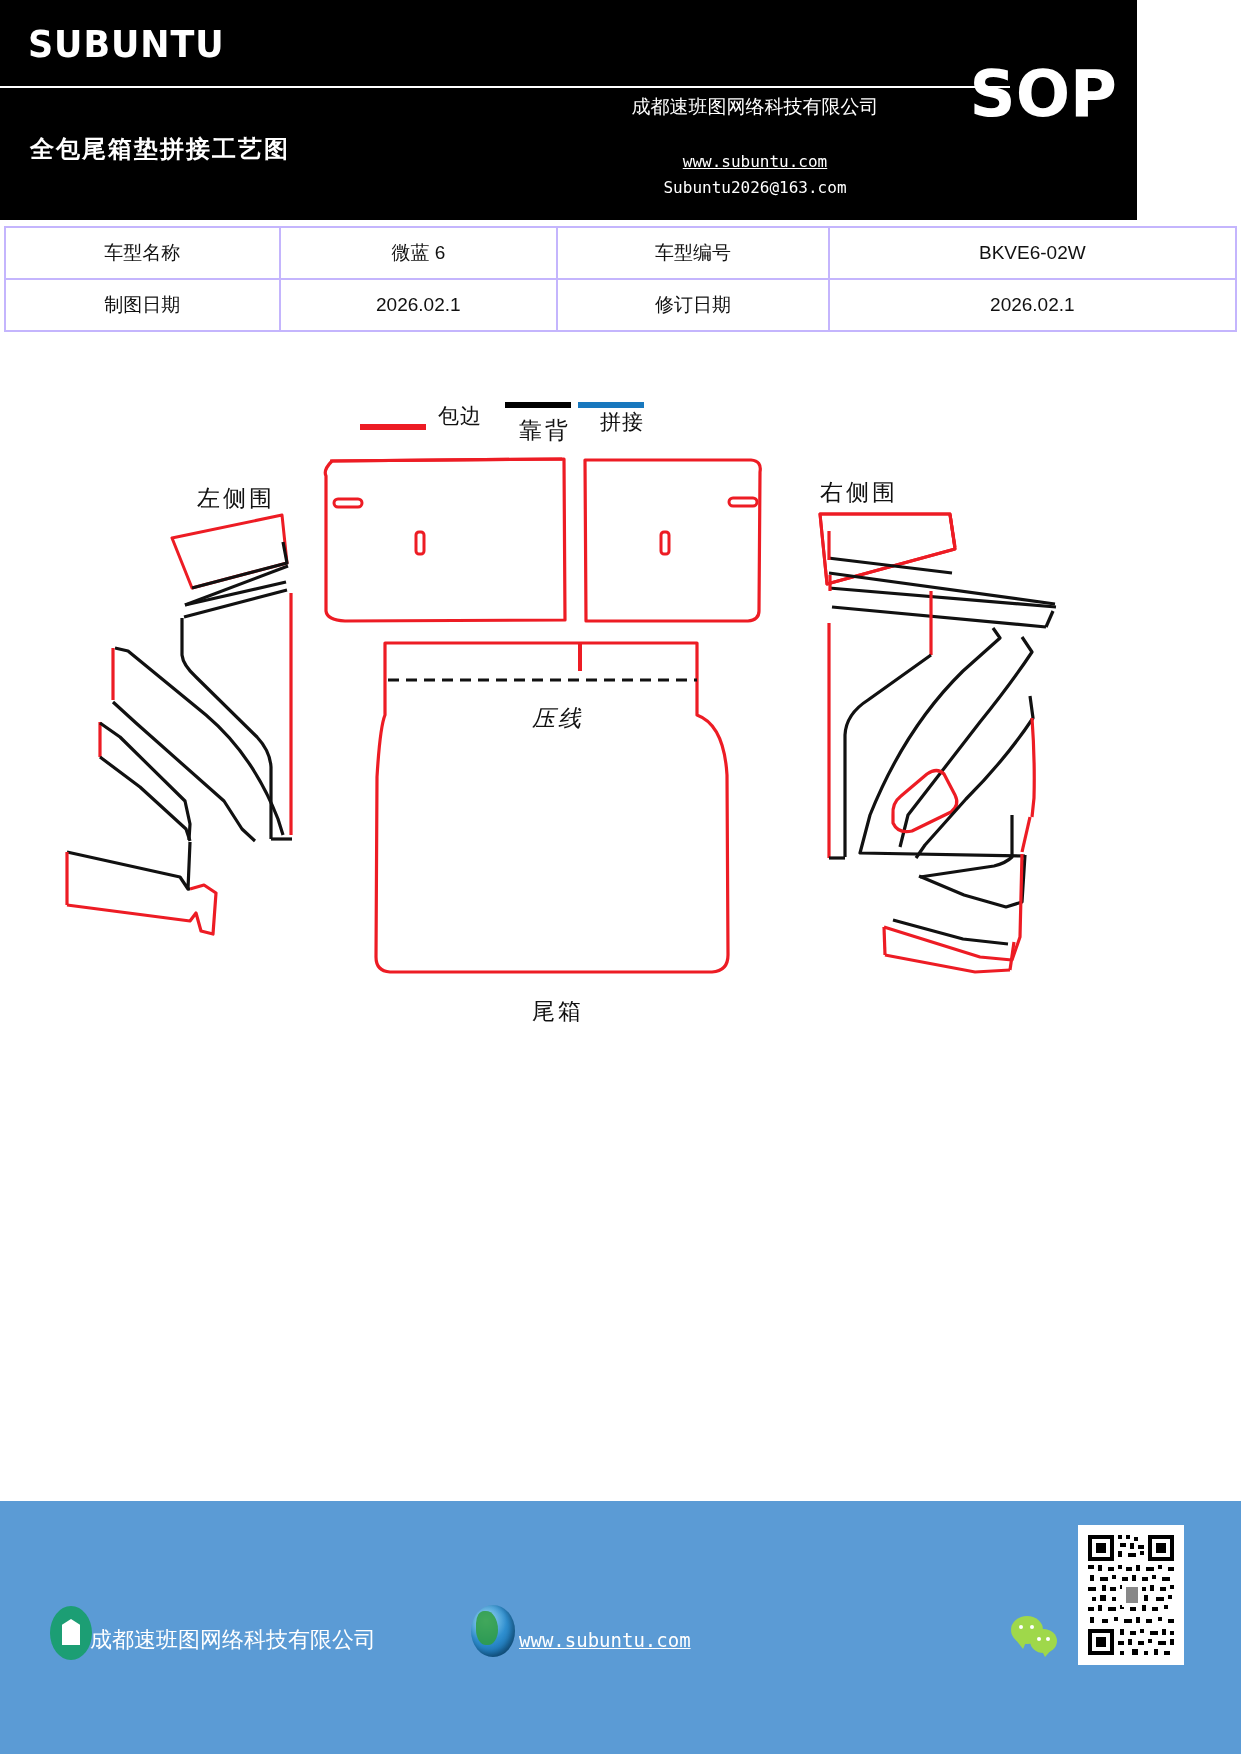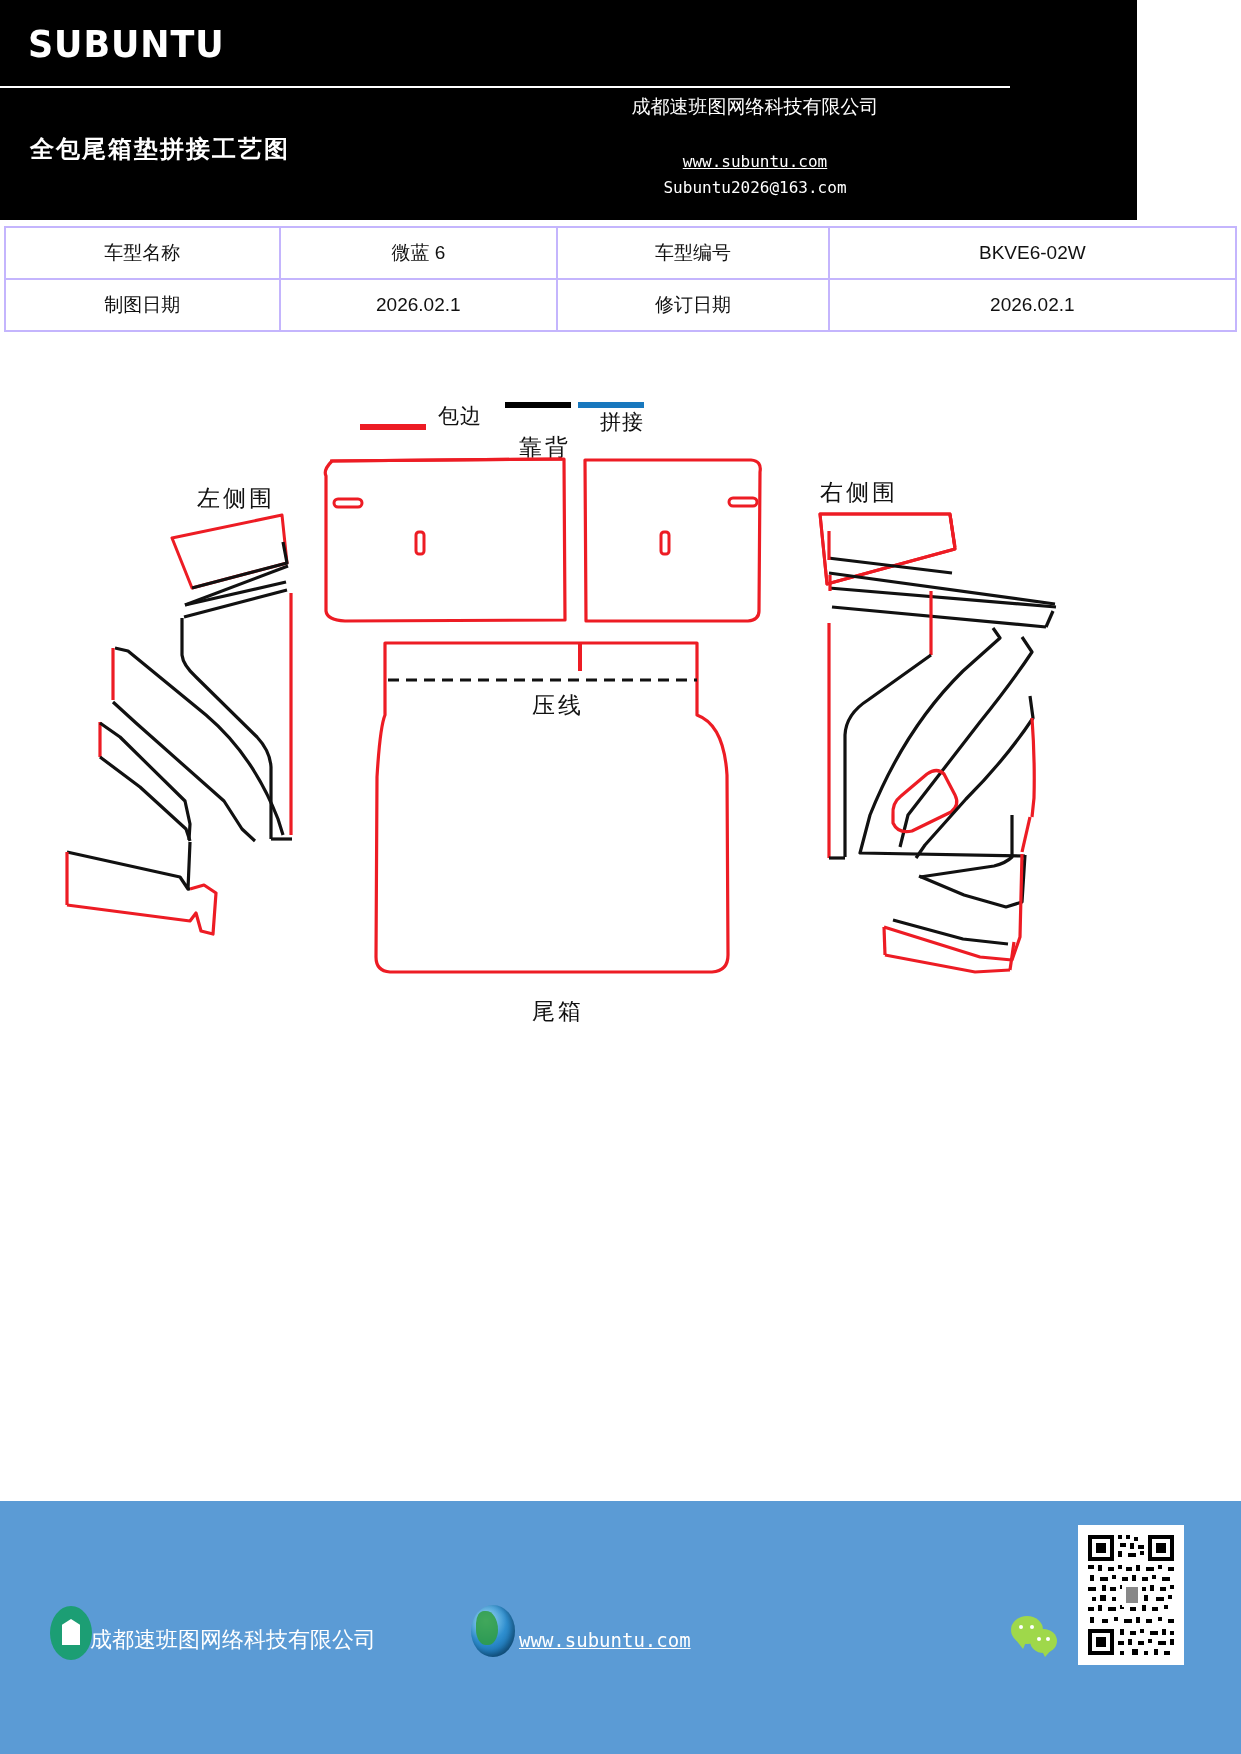--- a/index.html
+++ b/index.html
@@ -128,20 +128,21 @@
     background:#ffffff;padding:6px;box-sizing:border-box;
   }
 </style>
 </head>
 <body>
 
 <div class="header">
   <div class="brand">SUBUNTU</div>
   <div class="hdr-rule"></div>
   <div class="doc-title">全包尾箱垫拼接工艺图</div>
+  <div class="sop">SOP</div>
   <div class="co-name">成都速班图网络科技有限公司</div>
   <div class="hdr-url">www.subuntu.com</div>
   <div class="hdr-mail">Subuntu2026@163.com</div>
 </div>
 
 <table class="info-table">
   <tbody>
       <tr>
     <td class="c-lbl">车型名称</td>
     <td class="c-val">微蓝 6</td>
@@ -166,24 +167,24 @@
     <span class="lg-swatch" style="background:#000000;"></span>
   </div>
   <div class="lg-item" style="left:578px;top:4px;flex-direction:column;">
     <span class="lg-swatch" style="background:#1878BE;"></span>
     <span class="lg-text">拼接</span>
   </div>
 </div>
 
 <div class="canvas">
 
-  <div class="lbl" style="left:519px;top:17px;">靠背</div>
+  <div class="lbl" style="left:519px;top:0;">靠背</div>
   <div class="lbl" style="left:197px;top:68px;">左侧围</div>
   <div class="lbl" style="left:820px;top:62px;">右侧围</div>
-  <div class="lbl" style="left:532px;top:275px;">压线</div>
+  <div class="lbl" style="left:532px;top:288px;font-style:italic;">压线</div>
   <div class="lbl" style="left:532px;top:581px;">尾箱</div>
 
   <svg width="1241" height="640" viewBox="0 0 1241 640" style="position:absolute;left:0;top:0;">
 
     <g>
       <path d="M326,61 Q323,55 332,46 L564,44 L565,205 L345,206 Q327,205 326,196 Z" fill="none" stroke="#ED1C24" stroke-width="3.2" stroke-linejoin="round"></path>
       <path d="M330,46 L562,44" fill="none" stroke="#ED1C24" stroke-width="3.2"></path>
       <rect x="334" y="84" width="28" height="8" rx="4" fill="none" stroke="#ED1C24" stroke-width="3"></rect>
       <rect x="416" y="117" width="8" height="22" rx="3" fill="none" stroke="#ED1C24" stroke-width="3"></rect>
     </g>

